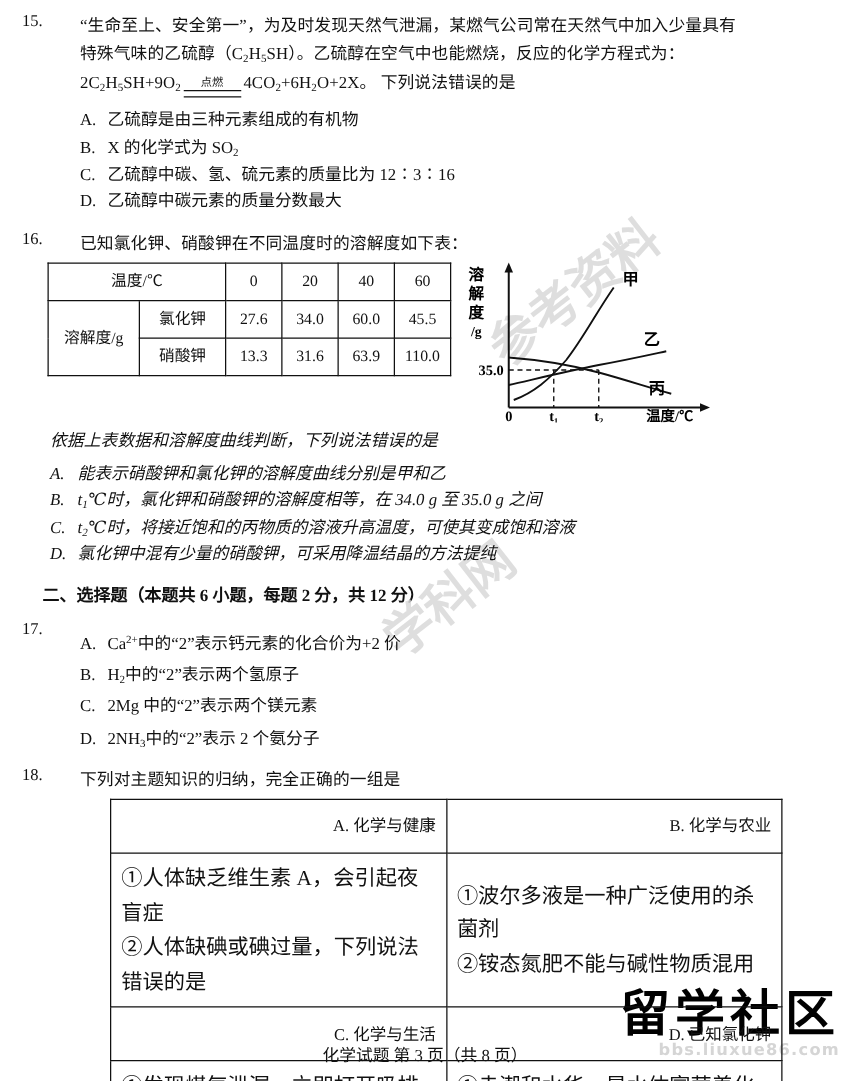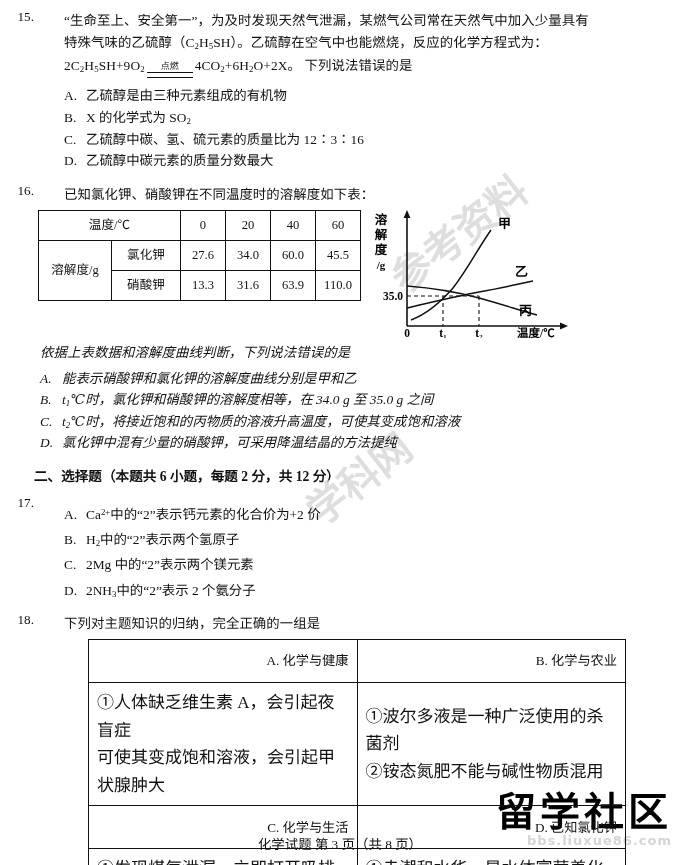--- a/index.html
+++ b/index.html
@@ -399,21 +399,21 @@
 
     <table class="topictable">
       <tbody>
         <tr>
           <td class="topic-head w50">A. 化学与健康</td>
           <td class="topic-head w50">B. 化学与农业</td>
         </tr>
         <tr>
           <td class="topic-body w50">
             <div>①人体缺乏维生素 A，会引起夜盲症</div>
-            <div>可使其变成饱和溶液，会引起甲状腺肿大</div>
+            <div>②人体缺碘或碘过量，下列说法错误的是</div>
           </td>
           <td class="topic-body w50">
             <div>①波尔多液是一种广泛使用的杀菌剂</div>
             <div>②铵态氮肥不能与碱性物质混用</div>
           </td>
         </tr>
         <tr>
           <td class="topic-head w50">C. 化学与生活</td>
           <td class="topic-head w50">D. 已知氯化钾</td>
         </tr>

